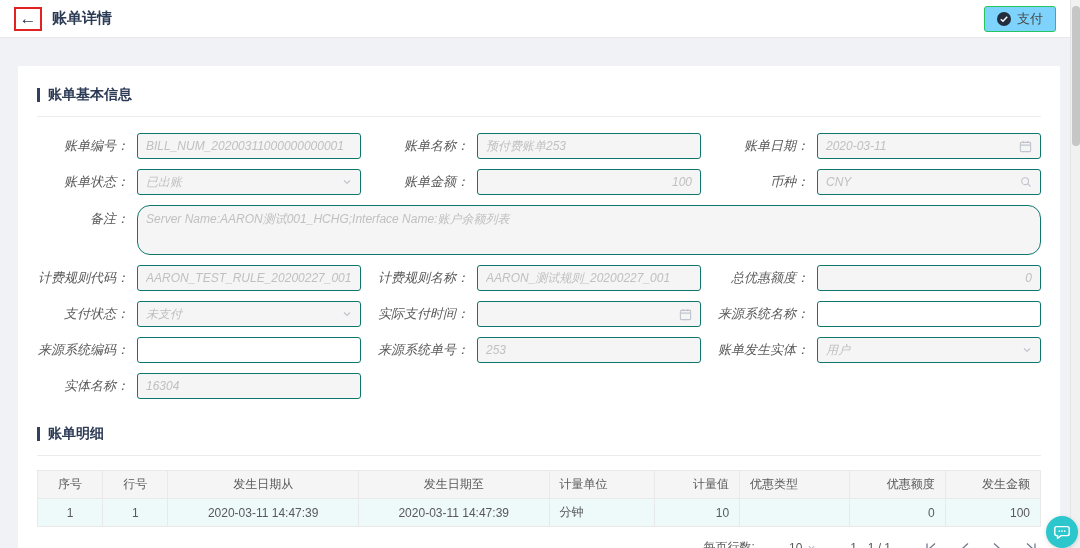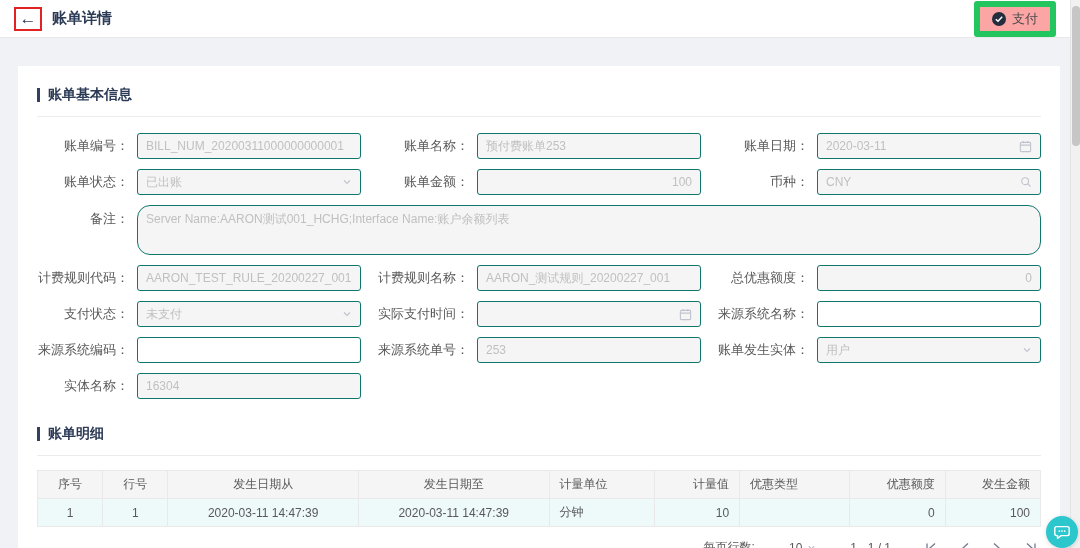--- a/index.html
+++ b/index.html
@@ -7,39 +7,39 @@
   body { font-family:"Liberation Sans","DejaVu Sans",sans-serif; background:#f0f2f5; position:relative; overflow:hidden; }
 
   
   .topbar { position:absolute; left:0; top:0; width:1070px; height:38px; background:#fff;
             border-bottom:1px solid #e8e8e8; display:flex; align-items:center; padding:0 14px; }
   .backbox { display:flex; align-items:center; justify-content:center; width:28px; height:24px;
              border:2px solid #e02222; margin-right:10px; cursor:pointer; }
   .back-arrow { font-size:17px; color:#2b3a55; line-height:1; }
   .page-title { font-size:15px; font-weight:600; color:#2b3a55; }
   .topbar .spacer { flex:1; }
-  .pay-btn { display:flex; align-items:center; gap:6px; background:#fca5a5; border:6px solid #22c55e;
-             border-radius:3px; height:36px; padding:0 12px; font-size:13px; color:#4a4a4a; cursor:pointer; }
+  .pay-btn { display:flex; align-items:center; gap:6px; background:#7dd3fc; border:1px solid #22c55e;
+             border-radius:3px; height:26px; padding:0 12px; font-size:13px; color:#4a4a4a; cursor:pointer; }
 
   
   .scroll-track { position:absolute; right:0; top:0; width:10px; height:548px; background:#f1f1f1;
                   border-left:1px solid #e4e4e4; }
   .scroll-thumb { position:absolute; left:1px; top:6px; width:8px; height:140px; background:#c6c6c6; border-radius:4px; }
 
   
   .panel { position:absolute; left:18px; top:66px; width:1042px; height:500px; background:#fff; padding:20px 19px 0 19px; }
 
   .sec-title { display:flex; align-items:center; gap:8px; margin-bottom:12px; }
   .sec-bar { width:3px; height:14px; background:#31405c; }
   .sec-text { font-size:14px; font-weight:600; color:#2b3a55; }
   .divider { height:1px; background:#ececec; margin-bottom:16px; }
 
   
   .form-grid { display:grid; grid-template-columns:1fr 1fr 1fr; column-gap:16px; row-gap:10px; margin-bottom:26px; }
-  .fcell { display:flex; align-items:center; }
+  .fcell { display:flex; align-items:center;font-style:italic; }
   .fcell.full { grid-column:1 / -1; align-items:flex-start; }
   .flabel { width:100px; flex:0 0 100px; text-align:right; font-size:13px; color:#595959; padding-right:8px; }
   .ibox { flex:1; height:26px; background:#f5f5f5; border:1px solid #0f766e; border-radius:3px;
           display:flex; align-items:center; padding:0 8px; overflow:hidden; }
   .ibox.editable { background:#fff; }
   .ibox.area { height:50px; align-items:flex-start; padding-top:5px;border-radius:13px; }
   .ival { font-size:12px; color:#c0c0c0; white-space:nowrap; overflow:hidden; flex:1; }
   .ival.num { text-align:right; }
   .suffix { flex:0 0 auto; margin-left:6px; }
 

